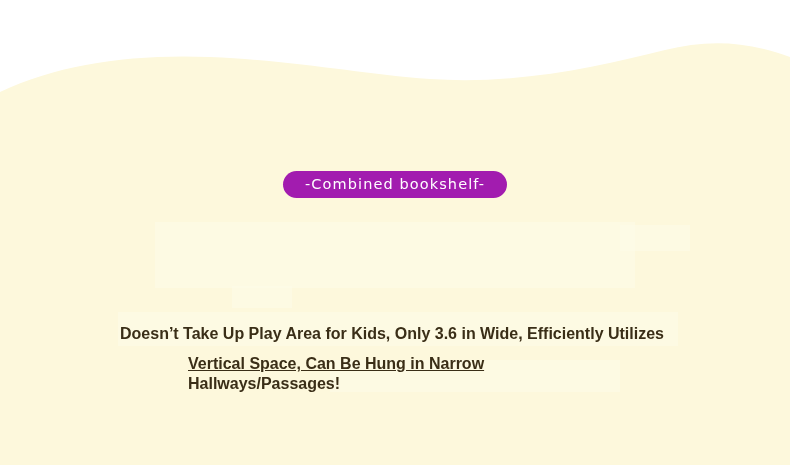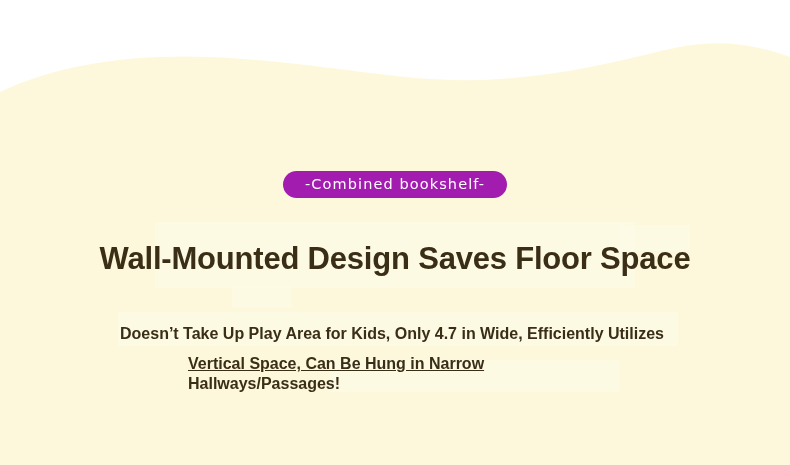--- a/index.html
+++ b/index.html
@@ -131,22 +131,21 @@
   <div class="ghost ghost-c"></div>
   <div class="ghost ghost-d"></div>
   <div class="ghost ghost-e"></div>
 
   <div class="content">
 
     <div class="badge-row">
       <span class="badge">-Combined bookshelf-</span>
     </div>
 
-    <div class="headline">Wall-Mounted Design Saves Floor Space</div>
 
     <div class="body-copy">
-      <div class="body-line">Doesn’t Take Up Play Area for Kids, Only 4.7 in Wide, Efficiently Utilizes</div>
+      <div class="body-line">Doesn’t Take Up Play Area for Kids, Only 3.6 in Wide, Efficiently Utilizes</div>
       <div class="body-line indented gap-above">Vertical Space, Can Be Hung in Narrow</div>
       <div class="body-line indented">Hallways/Passages!</div>
     </div>
 
   </div>
 </div>
 
 </body></html>

